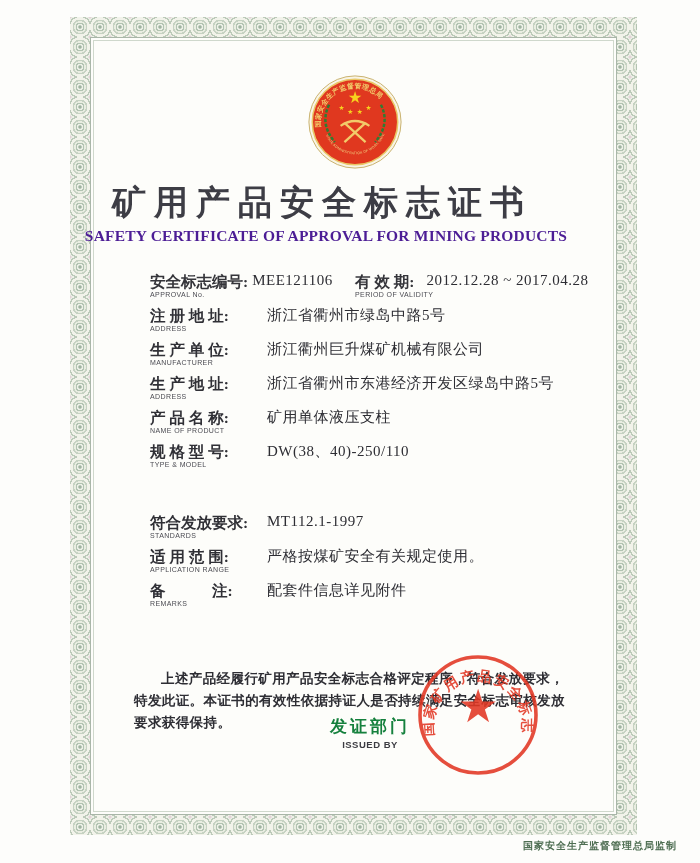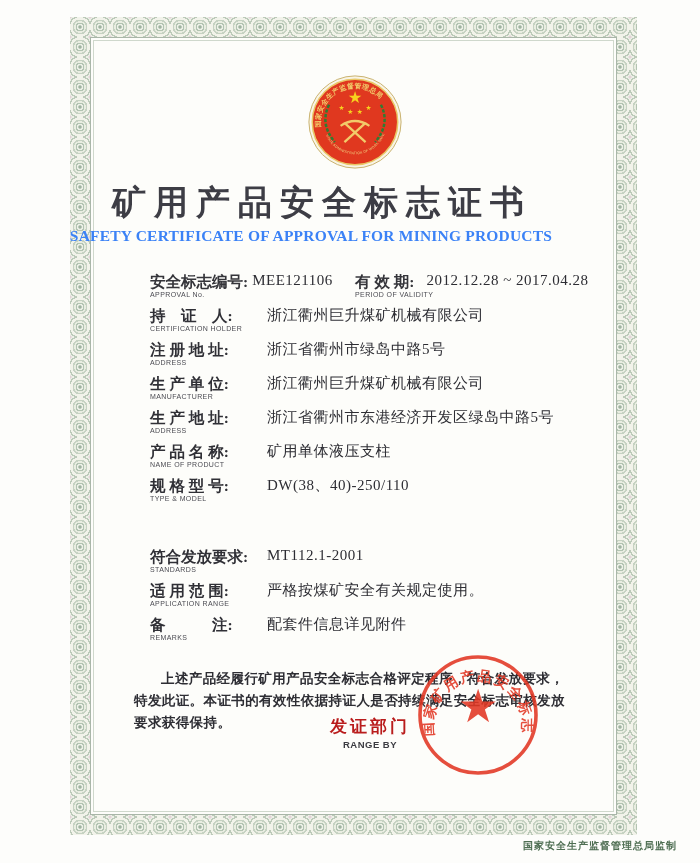--- a/index.html
+++ b/index.html
@@ -30,22 +30,22 @@
   }
   
   .emblem{position:absolute;left:307px;top:74px;width:96px;height:96px;}
   
   .title-cn{
     position:absolute;top:180px;left:0;width:636px;text-align:center;
     font-size:34px;font-weight:700;letter-spacing:8px;text-indent:8px;
     color:#3d3d45;
   }
   .title-en{
-    position:absolute;top:227px;left:1px;width:620px;text-align:center;
-    font-size:15.5px;font-weight:700;letter-spacing:0.2px;color:#3b82f6;
+    position:absolute;top:227px;left:16px;width:620px;text-align:center;
+    font-size:15.5px;font-weight:700;letter-spacing:0.2px;color:#4c1d95;
   }
   
   .content{position:absolute;left:150px;top:272px;width:445px;}
   .f-row{position:relative;margin-bottom:13px;min-height:21px;}
   .f-label{
     display:inline-block;width:113px;vertical-align:top;
     font-size:15.5px;font-weight:700;color:#303036;white-space:nowrap;
   }
   .f-en{
     position:absolute;left:0;top:19px;
@@ -62,21 +62,21 @@
   .ap-label{font-size:15.5px;font-weight:700;white-space:nowrap;}
   .gap-section{height:37px;}
   
   .statement{
     position:absolute;left:134px;top:668px;width:443px;
     font-size:13.5px;font-weight:600;line-height:1.62;color:#2e2e34;
     text-indent:2em;letter-spacing:0.4px;
   }
   
   .issued{position:absolute;left:295px;top:715px;width:150px;text-align:center;}
-  .issued-cn{font-size:17px;font-weight:700;letter-spacing:3px;color:#b91c1c;}
+  .issued-cn{font-size:17px;font-weight:700;letter-spacing:3px;color:#15803d;}
   .issued-en{font-family:"Liberation Sans","DejaVu Sans",sans-serif;
     font-size:9.5px;font-weight:700;letter-spacing:0.5px;color:#3c3c42;margin-top:1px;}
   .issue-date{
     position:absolute;left:305px;top:752px;font-size:16.5px;font-weight:600;
     letter-spacing:0.5px;color:#2f2f35;
   }
   
   .seal{position:absolute;left:413px;top:650px;width:130px;height:130px;opacity:0.88;}
   
   .footer{
@@ -132,25 +132,20 @@
         <span class="f-en">APPROVAL No.</span>
       </div>
       <div class="ap-right">
         <span class="ap-label">有  效  期:</span>
         <span class="f-value" style="margin-left:8px">2012.12.28 ~ 2017.04.28</span>
         <span class="f-en">PERIOD OF VALIDITY</span>
       </div>
     </div>
 
     <div class="f-row">
-      <span class="f-label">持　证　人:</span>
-      <span class="f-value">浙江衢州巨升煤矿机械有限公司</span>
-      <span class="f-en">CERTIFICATION HOLDER</span>
-    </div>
-    <div class="f-row">
       <span class="f-label">注 册 地 址:</span>
       <span class="f-value">浙江省衢州市绿岛中路5号</span>
       <span class="f-en">ADDRESS</span>
     </div>
     <div class="f-row">
       <span class="f-label">生 产 单 位:</span>
       <span class="f-value">浙江衢州巨升煤矿机械有限公司</span>
       <span class="f-en">MANUFACTURER</span>
     </div>
     <div class="f-row">
@@ -166,40 +161,40 @@
     <div class="f-row">
       <span class="f-label">规 格 型 号:</span>
       <span class="f-value">DW(38、40)-250/110</span>
       <span class="f-en">TYPE &amp; MODEL</span>
     </div>
 
     <div class="gap-section"></div>
 
     <div class="f-row">
       <span class="f-label">符合发放要求:</span>
-      <span class="f-value">MT112.1-2001</span>
+      <span class="f-value">MT112.1-1997</span>
       <span class="f-en">STANDARDS</span>
     </div>
     <div class="f-row">
       <span class="f-label">适 用 范 围:</span>
       <span class="f-value">严格按煤矿安全有关规定使用。</span>
       <span class="f-en">APPLICATION RANGE</span>
     </div>
     <div class="f-row">
       <span class="f-label">备　　　注:</span>
       <span class="f-value">配套件信息详见附件</span>
       <span class="f-en">REMARKS</span>
     </div>
   </div>
 
   <div class="statement">上述产品经履行矿用产品安全标志合格评定程序，符合发放要求，特发此证。本证书的有效性依据持证人是否持续满足安全标志审核发放要求获得保持。</div>
 
   <div class="issued">
     <div class="issued-cn">发证部门</div>
-    <div class="issued-en">RANGE BY</div>
+    <div class="issued-en">ISSUED BY</div>
   </div>
 
 
   <svg class="seal" viewBox="0 0 130 130">
     <defs>
       <path id="sealArc" d="M 21.6,87.5 A 45,45 0 1 1 108.4,87.5" fill="none"></path>
     </defs>
     <circle cx="65" cy="65" r="58" fill="none" stroke="#e23724" stroke-width="3.6"></circle>
     <text font-size="14" fill="#e23724" font-weight="700" letter-spacing="2" font-family="Liberation Serif, serif">
       <textPath href="#sealArc" startOffset="1%">国家矿用产品安全标志中心</textPath>

